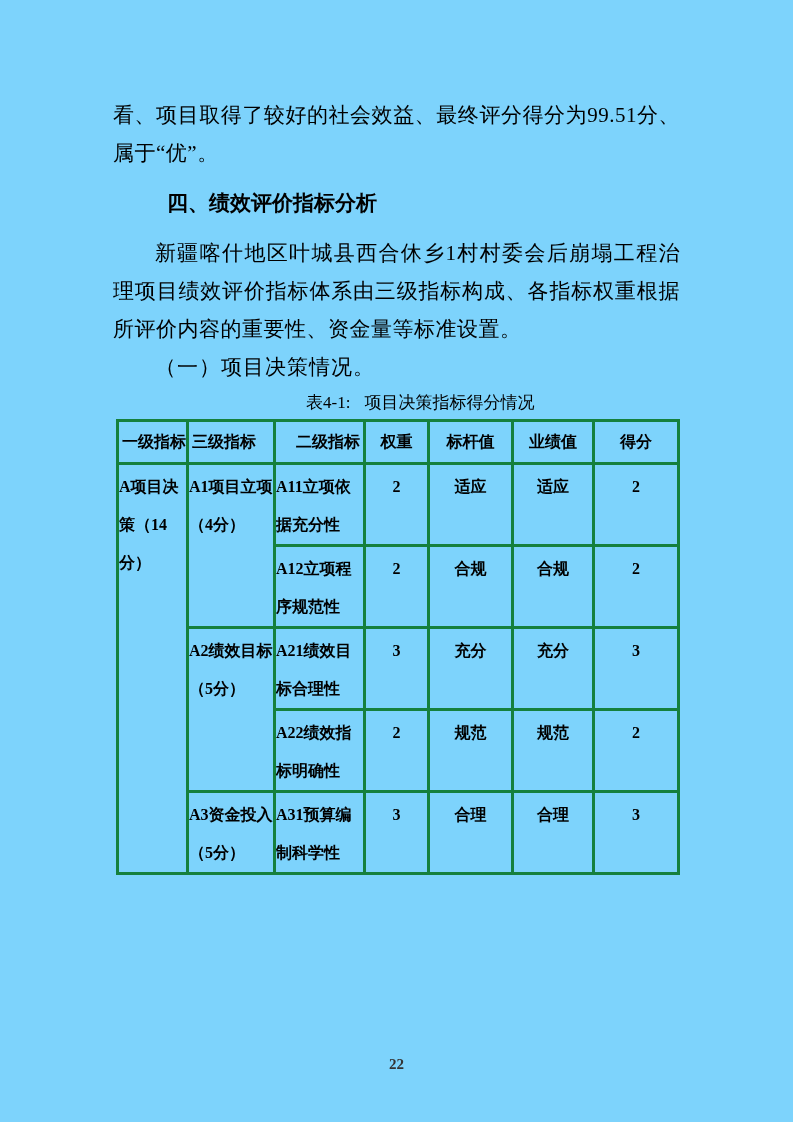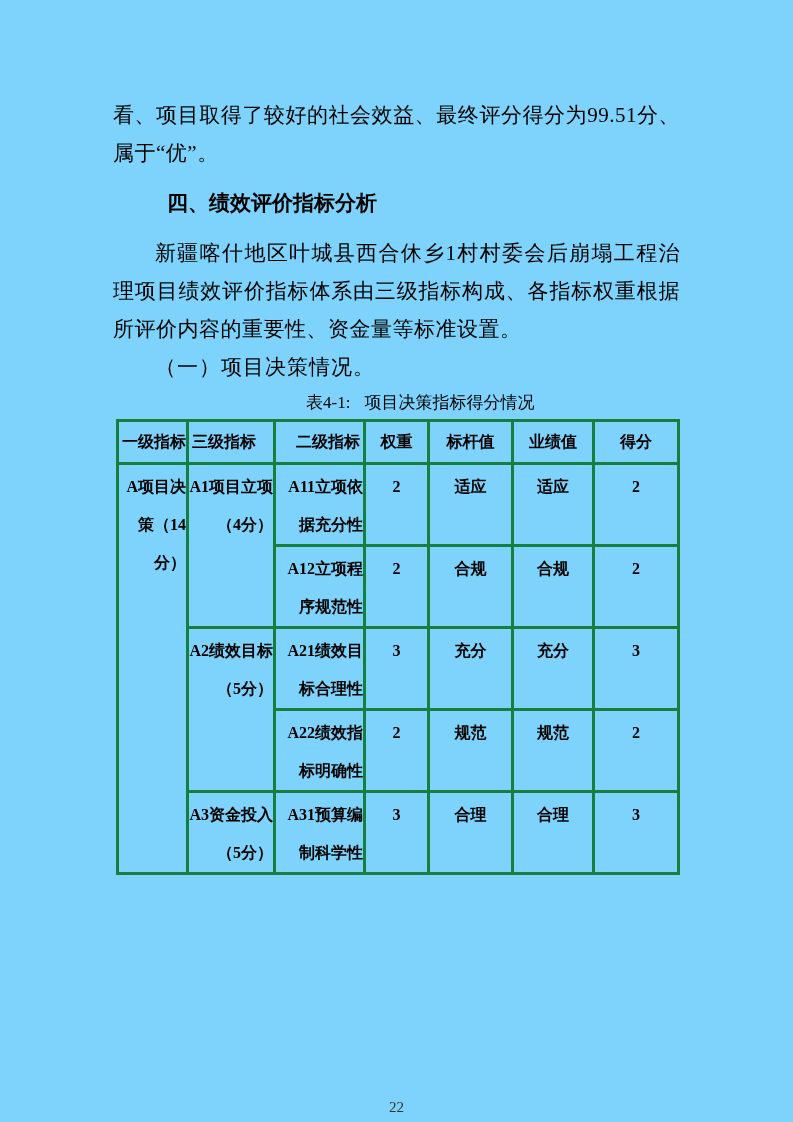--- a/index.html
+++ b/index.html
@@ -75,35 +75,36 @@
     padding-left: 3px;
     text-align: left;
   }
   table.score-table th.hc { text-align: center; padding-left: 0; }
   table.score-table th.hr { text-align: right; padding-right: 3px; }
   table.score-table td {
     vertical-align: top;
     line-height: 38px;
     padding-top: 3px;
   }
-  td.txt { padding-left: 3px; padding-right: 2px; text-align: right; }
+  td.txt { padding-left: 3px; padding-right: 2px; text-align: left; }
   td.c { text-align: center; }
   .r1 { height: 69px; }
   .r2 { height: 74px; }
   .r3 { height: 76px; }
   .r4 { height: 76px; }
   .r5 { height: 73px; }
   .page-number {
     position: absolute;
     left: 0;
     right: 0;
-    top: 1099px;
+    top: 1056px;
     text-align: center;
     font-size: 15px;
     color: #333333;
+    font-weight: bold;
   }
 </style>
 </head>
 <body>
 
 <div class="page">
   <div class="content">
 
     <p class="body-text">看、项目取得了较好的社会效益、最终评分得分为99.51分、属于“优”。</p>
 

